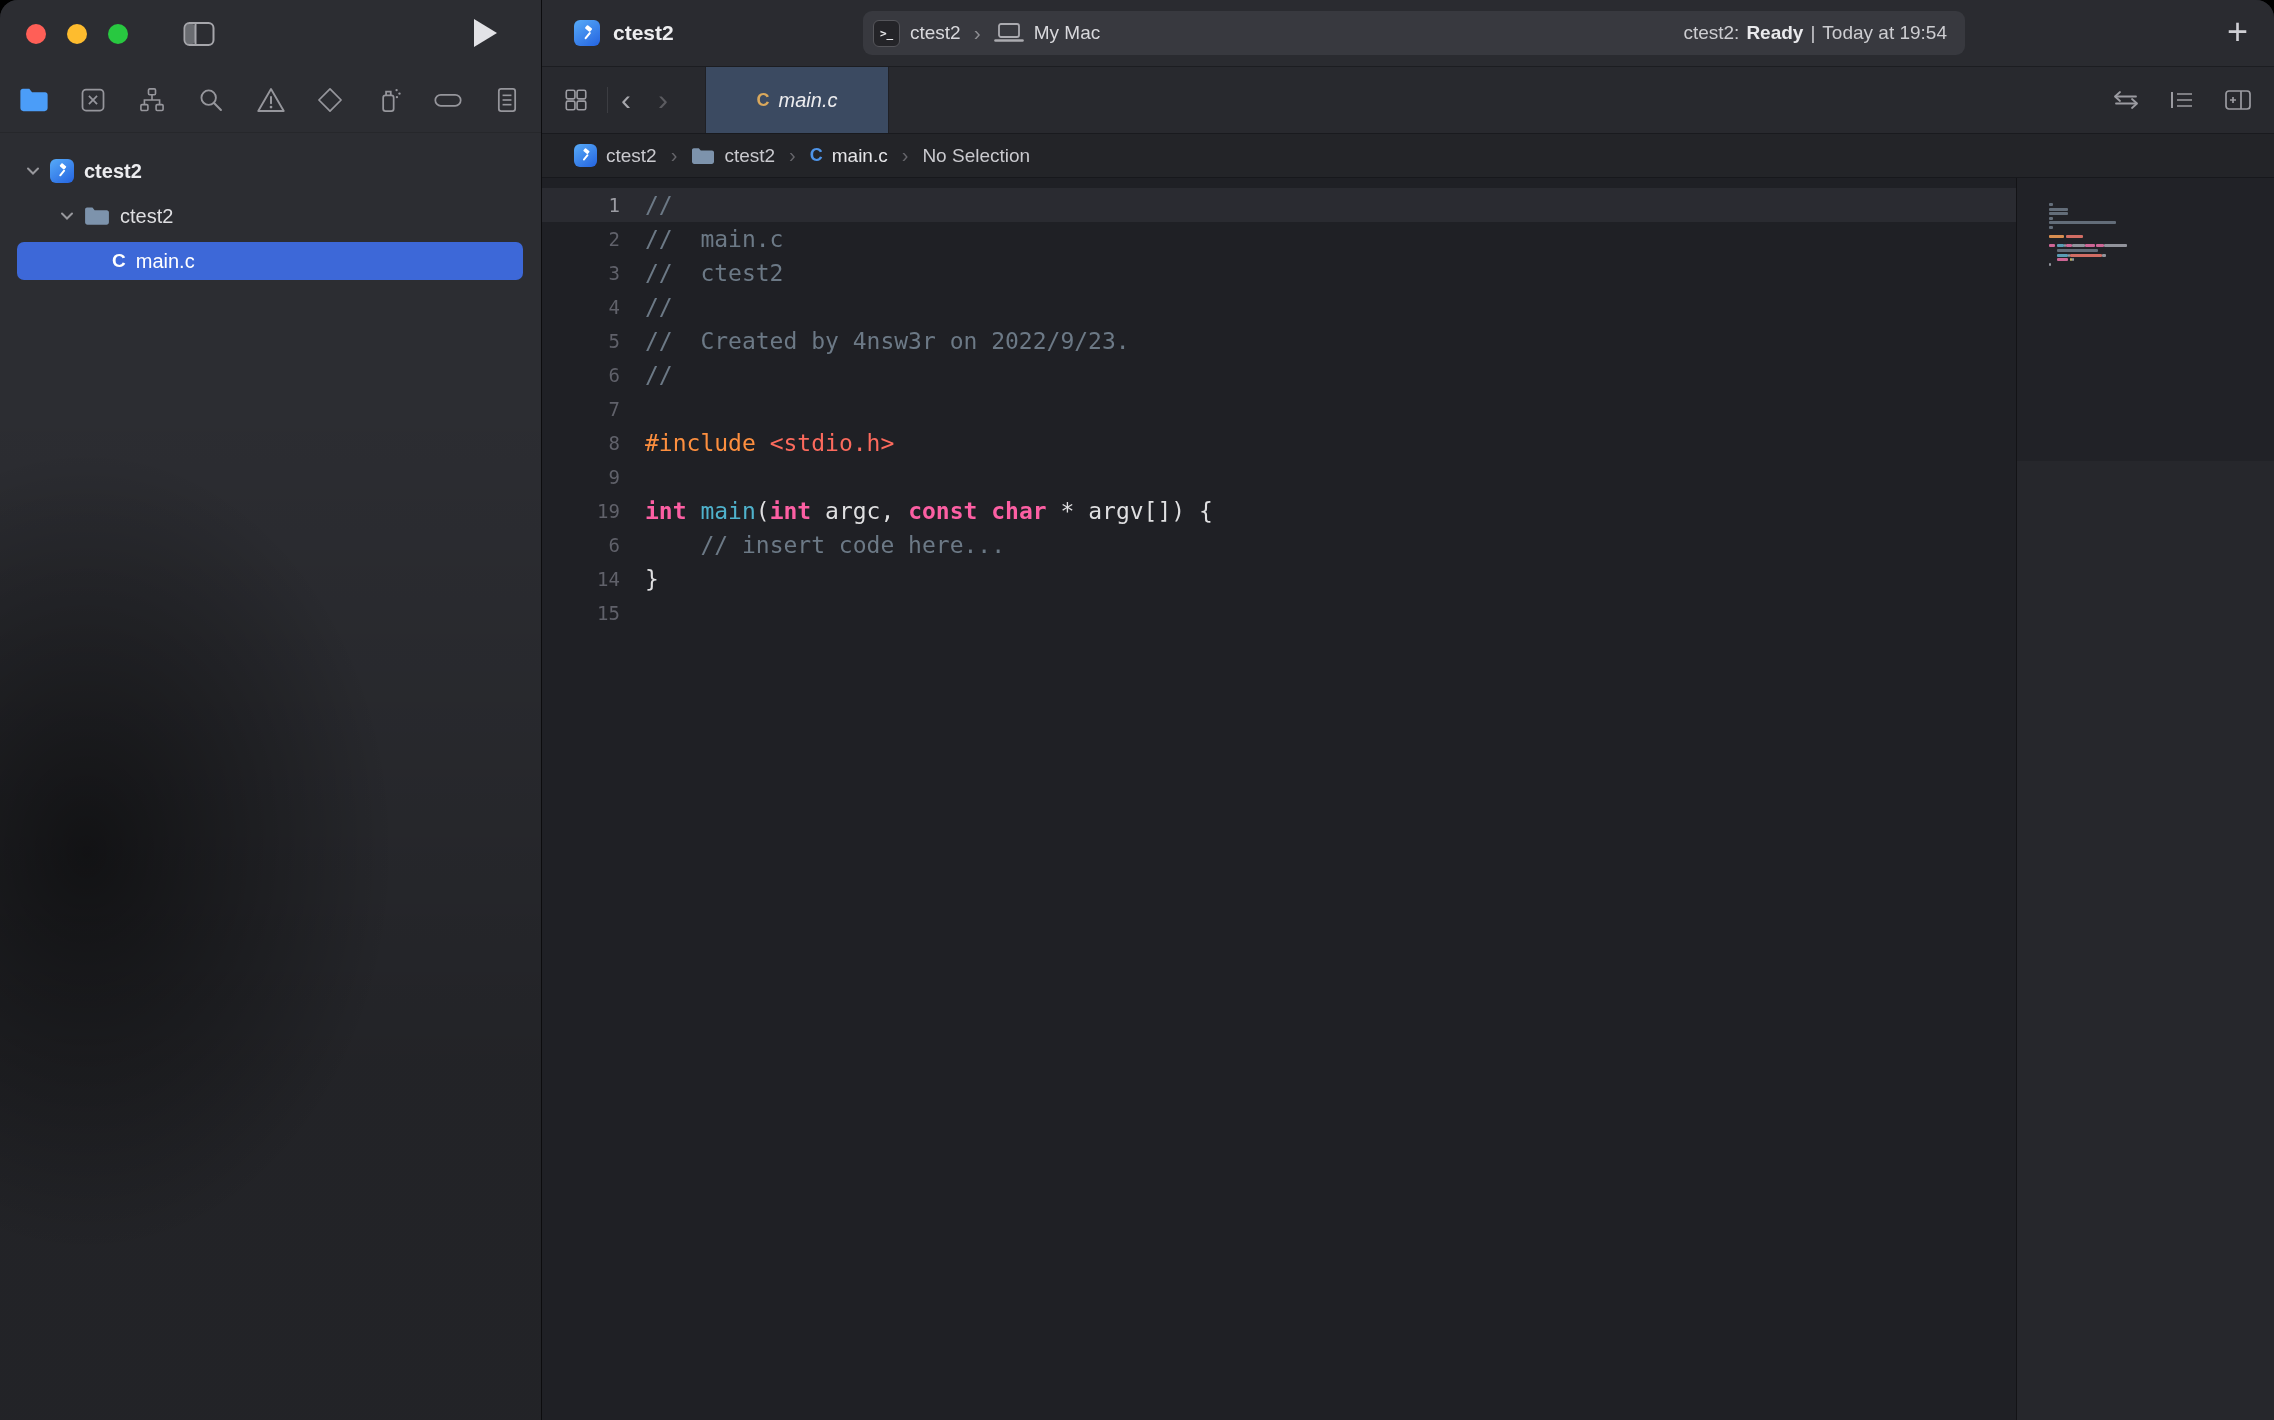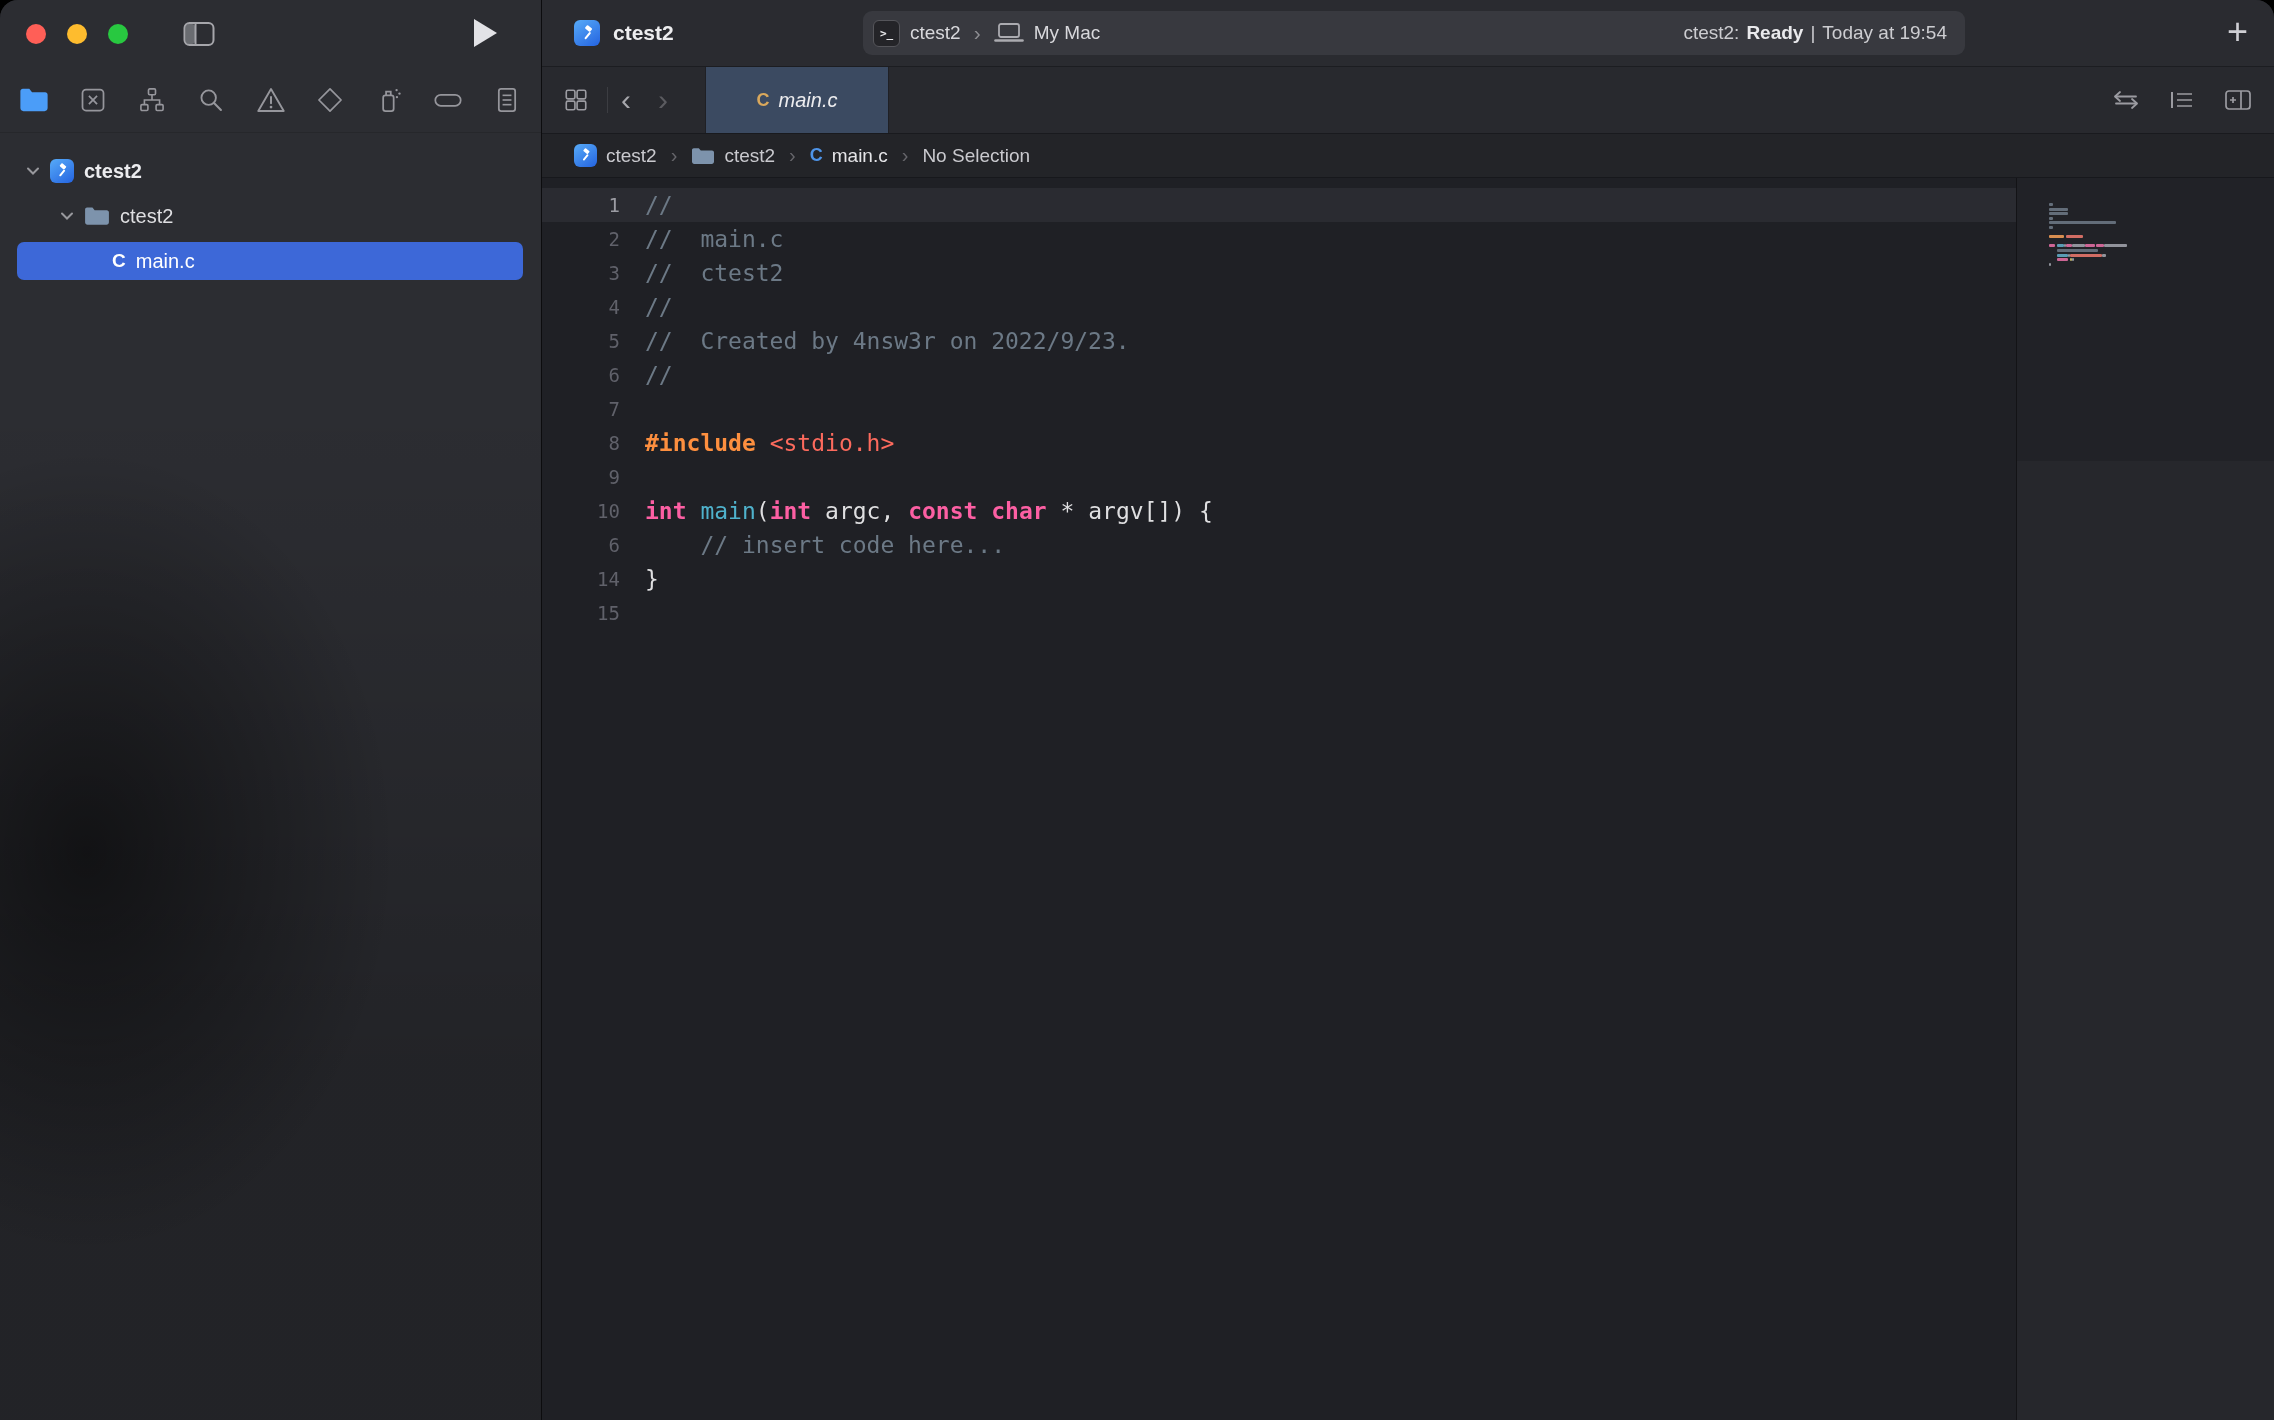--- a/index.html
+++ b/index.html
@@ -63,21 +63,21 @@
   .jb-c{ color:#4E94E8; font-weight:700; font-size:18px; }
 
   .editor-body{ position:absolute; top:178px; left:0; right:0; bottom:0; background:#1F2025; display:flex; }
   .code-area{ flex:1; padding-top:10px; overflow:hidden; }
   .code-line{ height:34px; display:flex; align-items:center; font-family:"DejaVu Sans Mono","Liberation Mono",monospace; font-size:23px; }
   .code-line.current{ background:#2A2B31; }
   .line-num{ width:79px; text-align:right; font-size:19px; color:#60616A; flex-shrink:0; }
   .current .line-num{ color:#9B9CA3; }
   .line-text{ margin-left:25px; white-space:pre; }
   .tk-com{ color:#6C7986; } .tk-kw{ color:#FC5FA3; font-weight:700; }
-  .tk-pre{ color:#FD8F3F;font-weight:bold; } .tk-str{ color:#FC6A5D; }
+  .tk-pre{ color:#FD8F3F; } .tk-str{ color:#FC6A5D; }
   .tk-num{ color:#D0BF69; } .tk-fn{ color:#4FB2CC; } .tk-pln{ color:#DFDFE1; }
 
   .minimap{ width:258px; border-left:1px solid #131316; background:#26272C; }
   .mini-top{ height:283px; background:#212227; padding:25px 0 0 32px; }
   .mini-line{ height:3px; margin-bottom:1.6px; display:flex; }
   .mini-seg{ height:3px; border-radius:1px; opacity:0.9; }
   .mini-com{ background:#6A7683; } .mini-kw{ background:#E06DA2; }
   .mini-pre{ background:#ED9A55; } .mini-str{ background:#E6766B; }
   .mini-num{ background:#C9BA6E; } .mini-fn{ background:#5FAAC4; }
   .mini-pln{ background:#9DA0A8; }
@@ -346,21 +346,21 @@
             </div>
             <div class="code-line">
               <span class="line-num">8</span>
               <span class="line-text"><span class="tk-pre">#include</span><span class="tk-pln"> </span><span class="tk-str">&lt;stdio.h&gt;</span></span>
             </div>
             <div class="code-line">
               <span class="line-num">9</span>
               <span class="line-text"></span>
             </div>
             <div class="code-line">
-              <span class="line-num">10</span>
+              <span class="line-num">19</span>
               <span class="line-text"><span class="tk-kw">int</span><span class="tk-pln"> </span><span class="tk-fn">main</span><span class="tk-pln">(</span><span class="tk-kw">int</span><span class="tk-pln"> argc, </span><span class="tk-kw">const</span><span class="tk-pln"> </span><span class="tk-kw">char</span><span class="tk-pln"> * argv[]) {</span></span>
             </div>
             <div class="code-line">
               <span class="line-num">6</span>
               <span class="line-text"><span class="tk-pln">    </span><span class="tk-com">// insert code here...</span></span>
             </div>
             <div class="code-line">
               <span class="line-num">14</span>
               <span class="line-text"><span class="tk-pln">}</span></span>
             </div>

